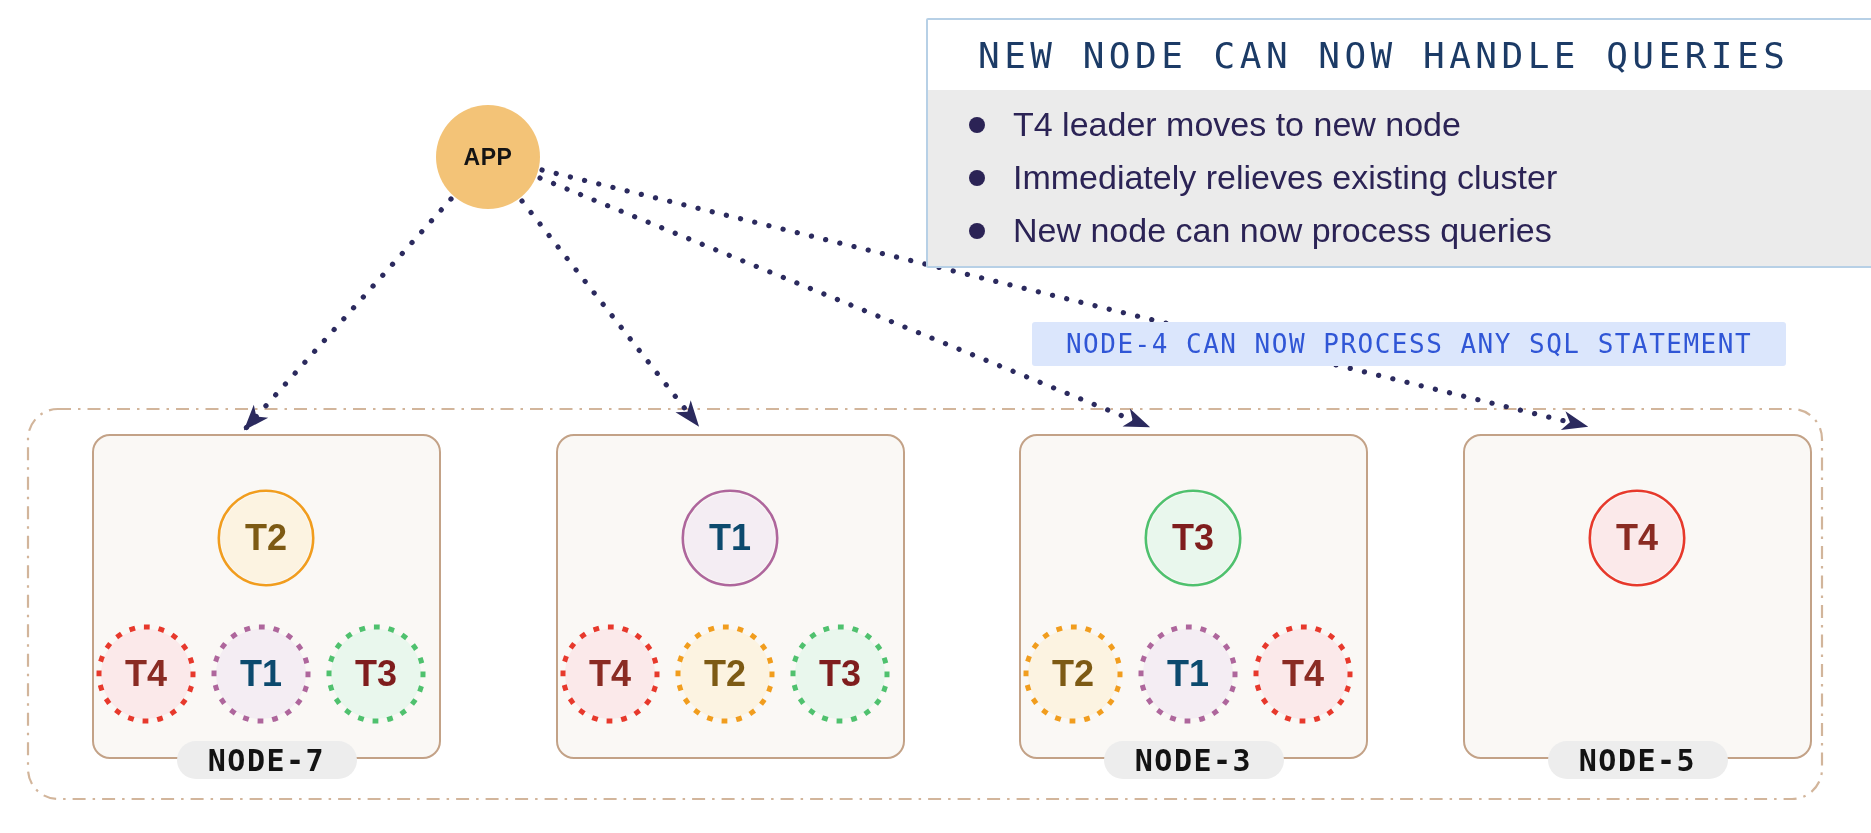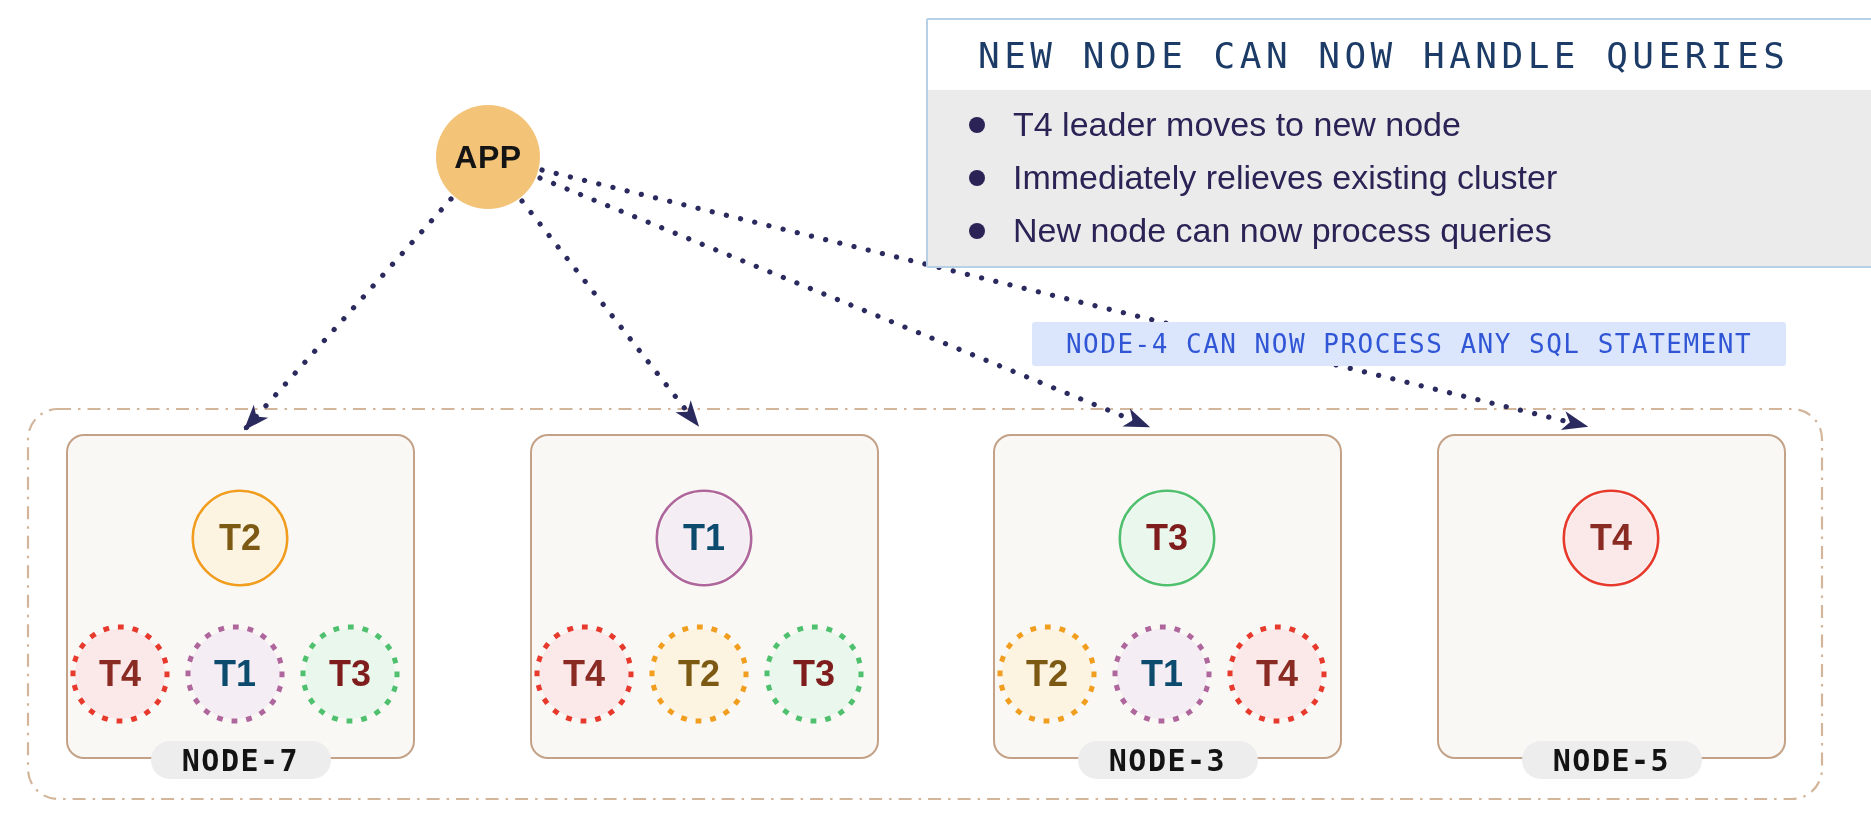--- a/index.html
+++ b/index.html
@@ -3,31 +3,31 @@
 <meta charset="utf-8">
 <style>
   html,body{margin:0;padding:0;background:#ffffff;}
   .stage{
     position:relative;width:1871px;height:833px;background:#ffffff;
     font-family:"Liberation Sans",sans-serif;overflow:hidden;
   }
   
   .layer{position:absolute;inset:0;}
   #cluster-border-svg{z-index:0;}
-  .node{z-index:1;}
+  .node{z-index:1;margin-left:26px;}
   #arrows-svg{z-index:2;pointer-events:none;}
   .info-box,.callout,.app-circle{z-index:3;}
 
   
   .app-circle{
     position:absolute;left:436px;top:105px;width:104px;height:104px;
     border-radius:50%;background:#f3c377;
     display:flex;align-items:center;justify-content:center;
   }
-  .app-circle span{font-size:32px;font-weight:800;letter-spacing:.5px;color:#141414;}
+  .app-circle span{font-size:23px;font-weight:800;letter-spacing:.5px;color:#141414;}
 
   
   .info-box{
     position:absolute;left:926px;top:18px;width:1110px;height:250px;
     border:2px solid #b7d0e6;border-radius:2px;box-sizing:border-box;background:#ffffff;
   }
   .info-title{
     height:70px;display:flex;align-items:center;padding-left:50px;
     font-family:"DejaVu Sans Mono",monospace;font-size:36px;font-weight:500;
     letter-spacing:4.5px;color:#1c3b66;background:#ffffff;white-space:nowrap;

